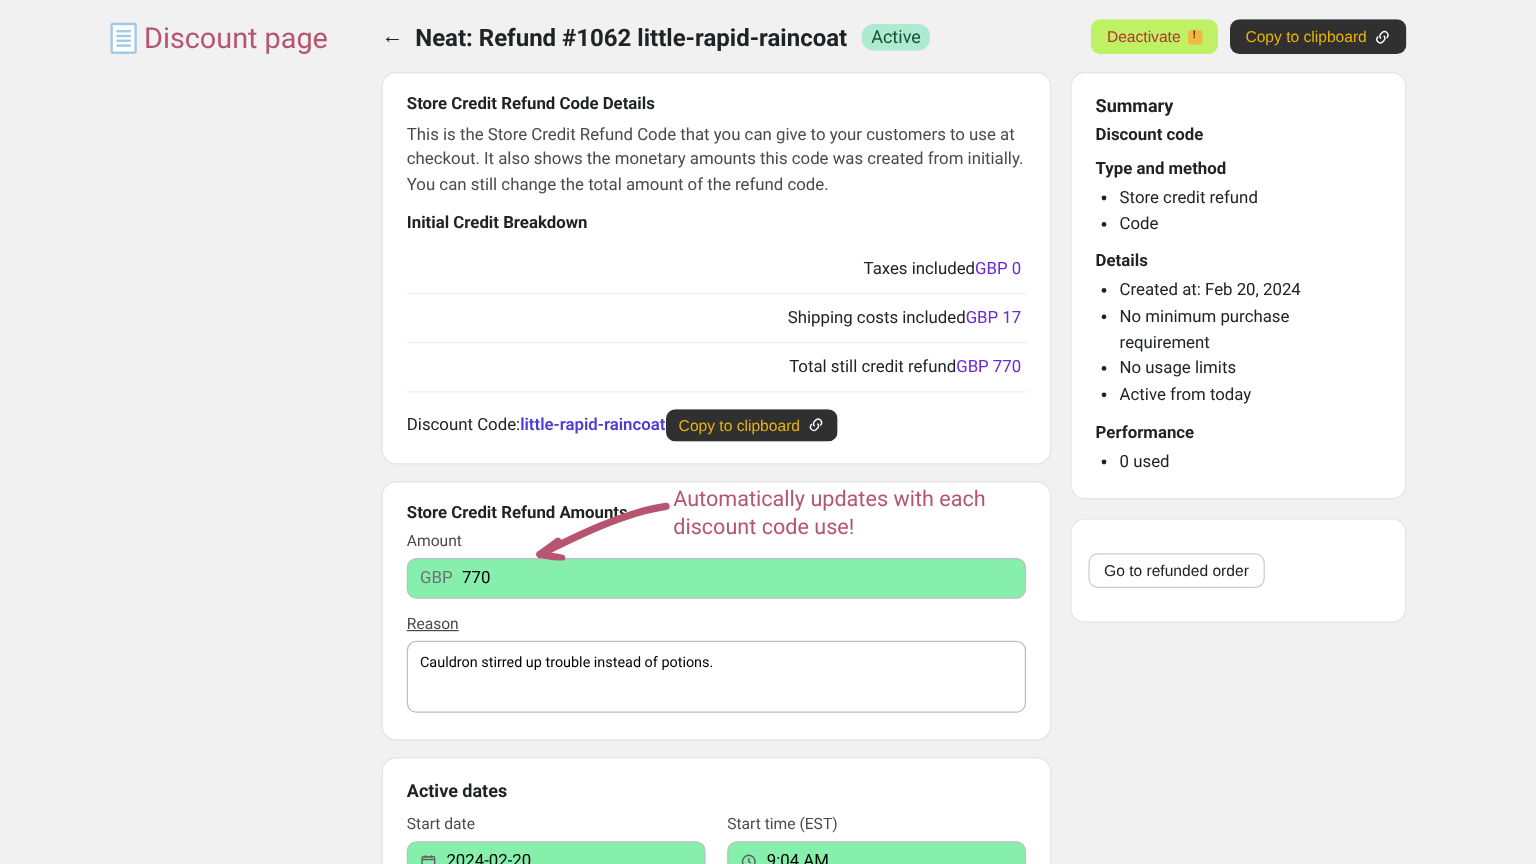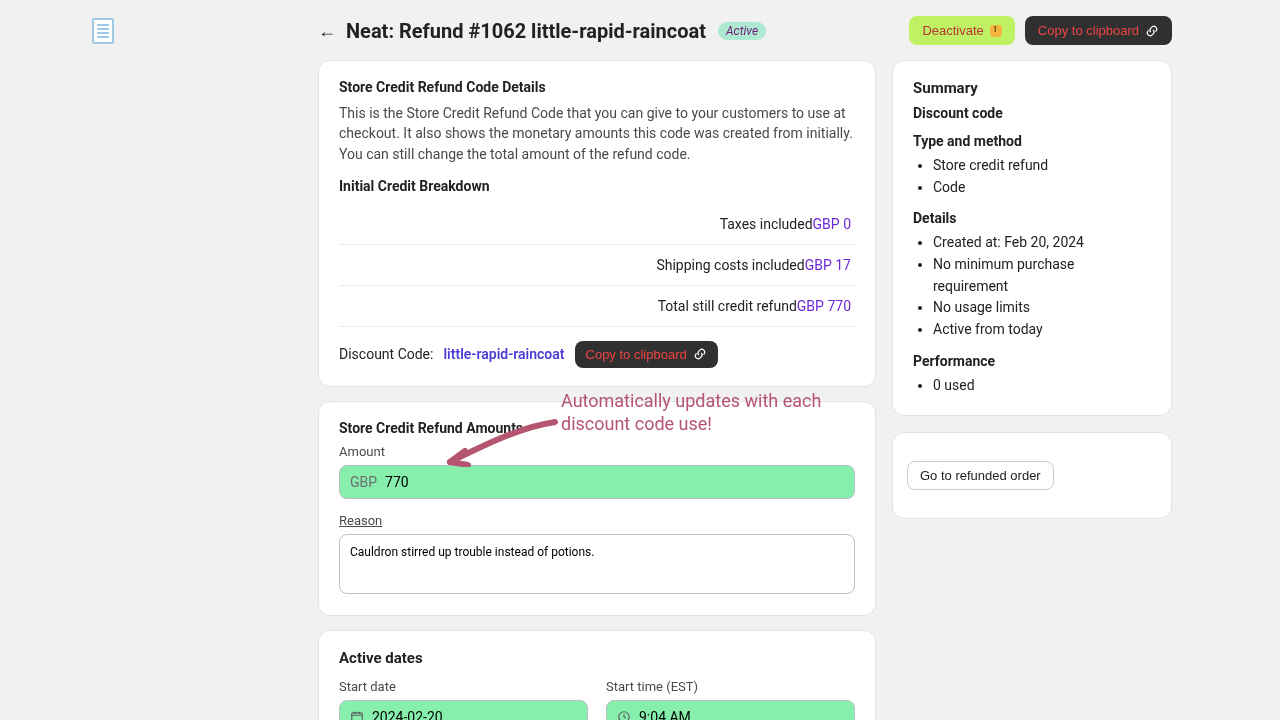--- a/index.html
+++ b/index.html
@@ -52,27 +52,26 @@
     font-size: 18px;
     cursor: pointer;
     color:#202223;
   }
   .page-title {
     font-size: 20px;
     font-weight: 700;
   }
   .badge-active {
     background: #aee9d1;
-    color: #701a75;
-    font-size: 12px;
+    color: #14532d;
+    font-size: 15px;
     padding: 2px 8px;
     border-radius: 10px;
     display:inline-block;
     margin-left:2px;
-    font-style:italic;
   }
   .topbar .spacer { flex:1; }
   .btn {
     border-radius: 8px;
     padding: 6px 12px;
     font-size: 13px;
     cursor: pointer;
     border: 1px solid transparent;
     display: inline-flex;
     align-items: center;
@@ -84,21 +83,21 @@
     color: #b83232;
   }
   .warn-dot {
     width: 12px; height:12px; border-radius:3px;
     background:#f4b63f; display:inline-block;
     position:relative;
   }
   .warn-dot::after{content:"!";color:#5a3b02;font-size:9px;font-weight:700;position:absolute;top:-1px;left:4px;}
   .btn-dark {
     background: #303030;
-    color: #ef4444;
+    color: #eab308;
   }
   .btn-dark svg { width:14px;height:14px;stroke:#fff;fill:none;stroke-width:2;}
   .btn-light {
     background:#fff;
     border:1px solid #c9cccf;
     color:#202223;
   }
   .content {
     position:absolute;
     top:60px;
@@ -120,42 +119,42 @@
   .card p.desc { font-size:14px; color:#4a4a4a; line-height:1.45; margin-bottom:14px;}
   .subhead { font-size:14px; font-weight:700; margin:6px 0 10px;}
   .brk-row {
     display:flex; justify-content:flex-end;
     padding:12px 4px;
     border-bottom:1px solid #ebeced;
     font-size:14px;
   }
   .brk-row:last-of-type{border-bottom:none;}
   .brk-row .val{color:#6d28d9;}
-  .code-line{margin-top:14px;display:flex;align-items:center;gap:10px;font-size:14px;}
+  .code-line{margin-top:14px;display:flex;align-items:center;font-size:14px;}
   .code-line .code{color:#4b3cd6;font-weight:600;}
   .field-label{font-size:13px;color:#4a4a4a;margin:4px 0 6px;display:block;}
   .input-wrap{
     border:1px solid #babfc3;
     border-radius:8px;
     display:flex;align-items:center;
     padding:8px 10px;
     font-size:14px;
     background:#86efac;
   }
   .input-wrap .prefix{color:#6d7175;margin-right:8px;}
   .input-wrap input, .input-wrap textarea{
     border:none;outline:none;flex:1;font-size:14px;font-family:inherit;background:transparent;
   }
   textarea.reason{
     width:100%;height:60px;resize:none;
     border:1px solid #babfc3;border-radius:8px;padding:10px;font-size:12px;font-family:inherit;
   }
   .annotation{
     position:absolute;
-    top:390px;
+    top:406px;
     left:561px;
     color:#b55570;
     font-size:18px;
     line-height:1.25;
     width:270px;
   }
   .arrow-svg{
     position:absolute;
     top:417px;
     left:440px;
@@ -168,20 +167,21 @@
   .side-sec{margin-bottom:12px;}
   .side-sec h4{font-size:14px;font-weight:700;margin-bottom:6px;}
   .side-sec ul{list-style:disc;padding-left:20px;}
   .side-sec li{font-size:14px;line-height:1.55;color:#202223;}
 </style>
 </head>
 <body>
 
 <div class="page-label">
   <span class="doc-icon"></span>
+  <span>Discount page</span>
 </div>
 
 <div class="topbar">
   <span class="back-arrow">←</span>
   <span class="page-title">Neat: Refund #1062 little-rapid-raincoat</span>
   <span class="badge-active">Active</span>
   <span class="spacer"></span>
   <button class="btn btn-deactivate">
     <span>Deactivate</span>
     <span class="warn-dot"></span>

